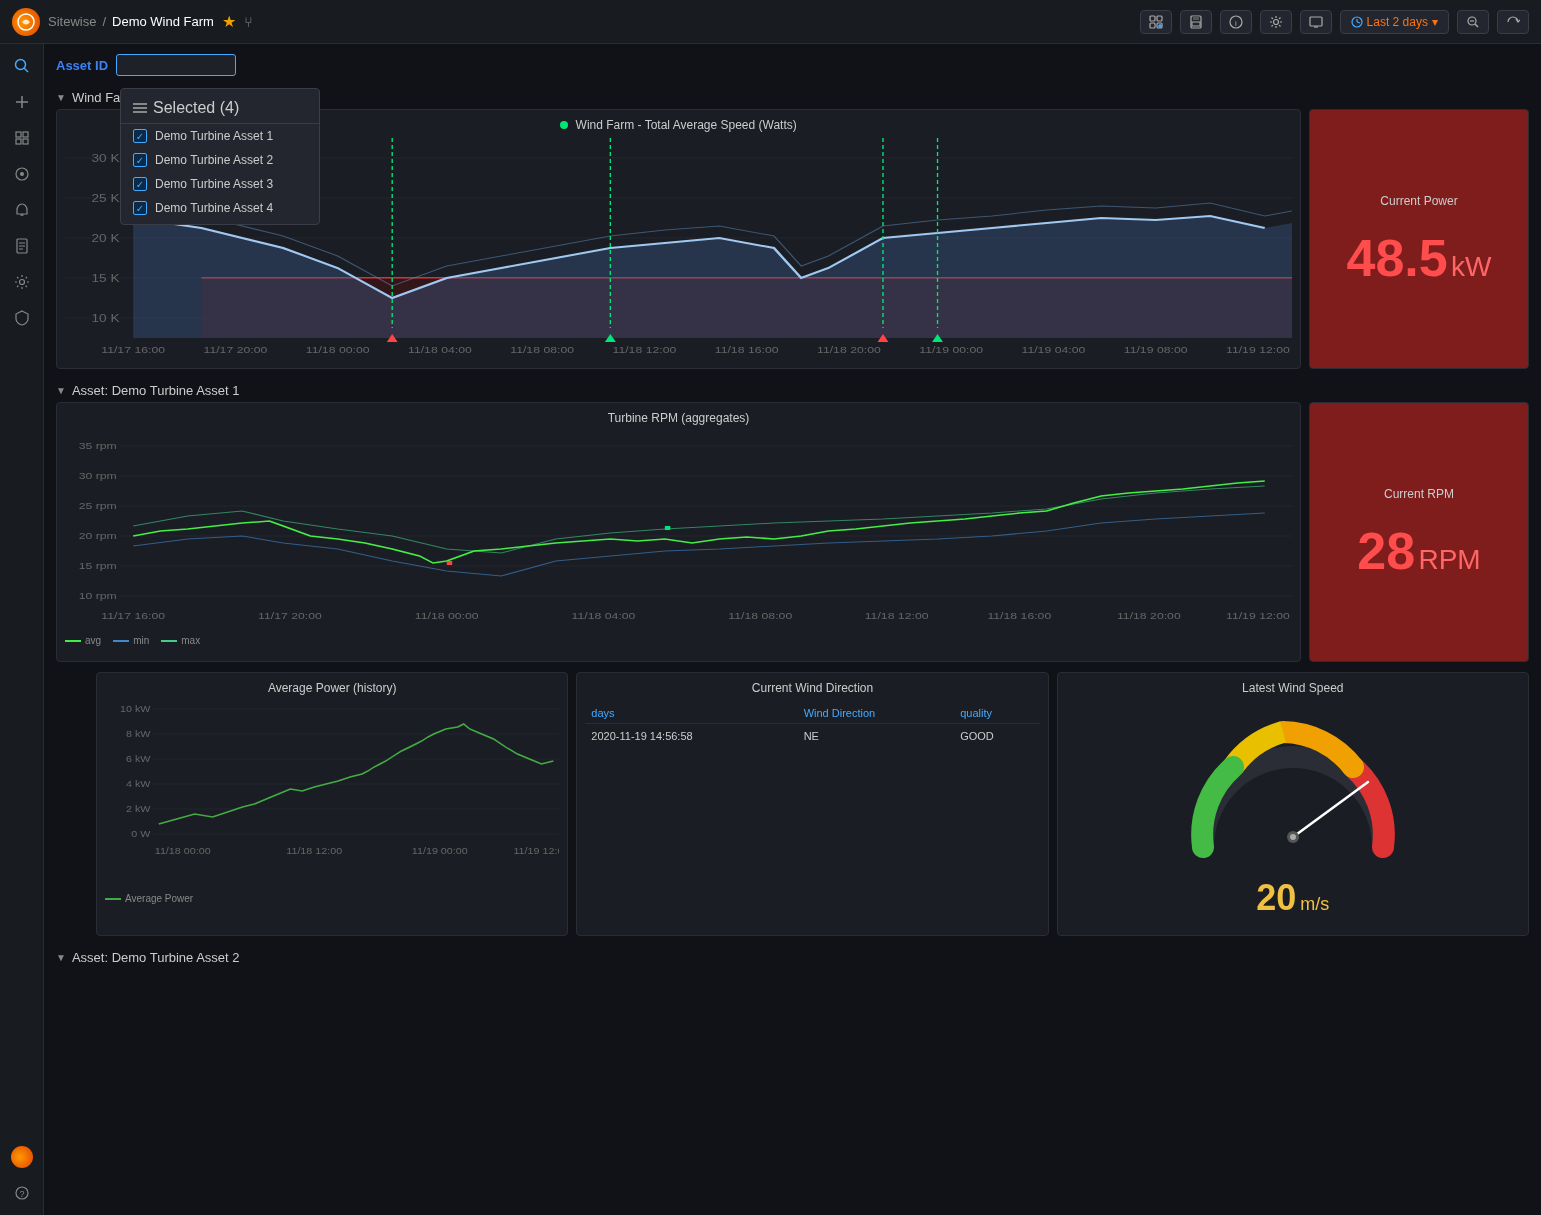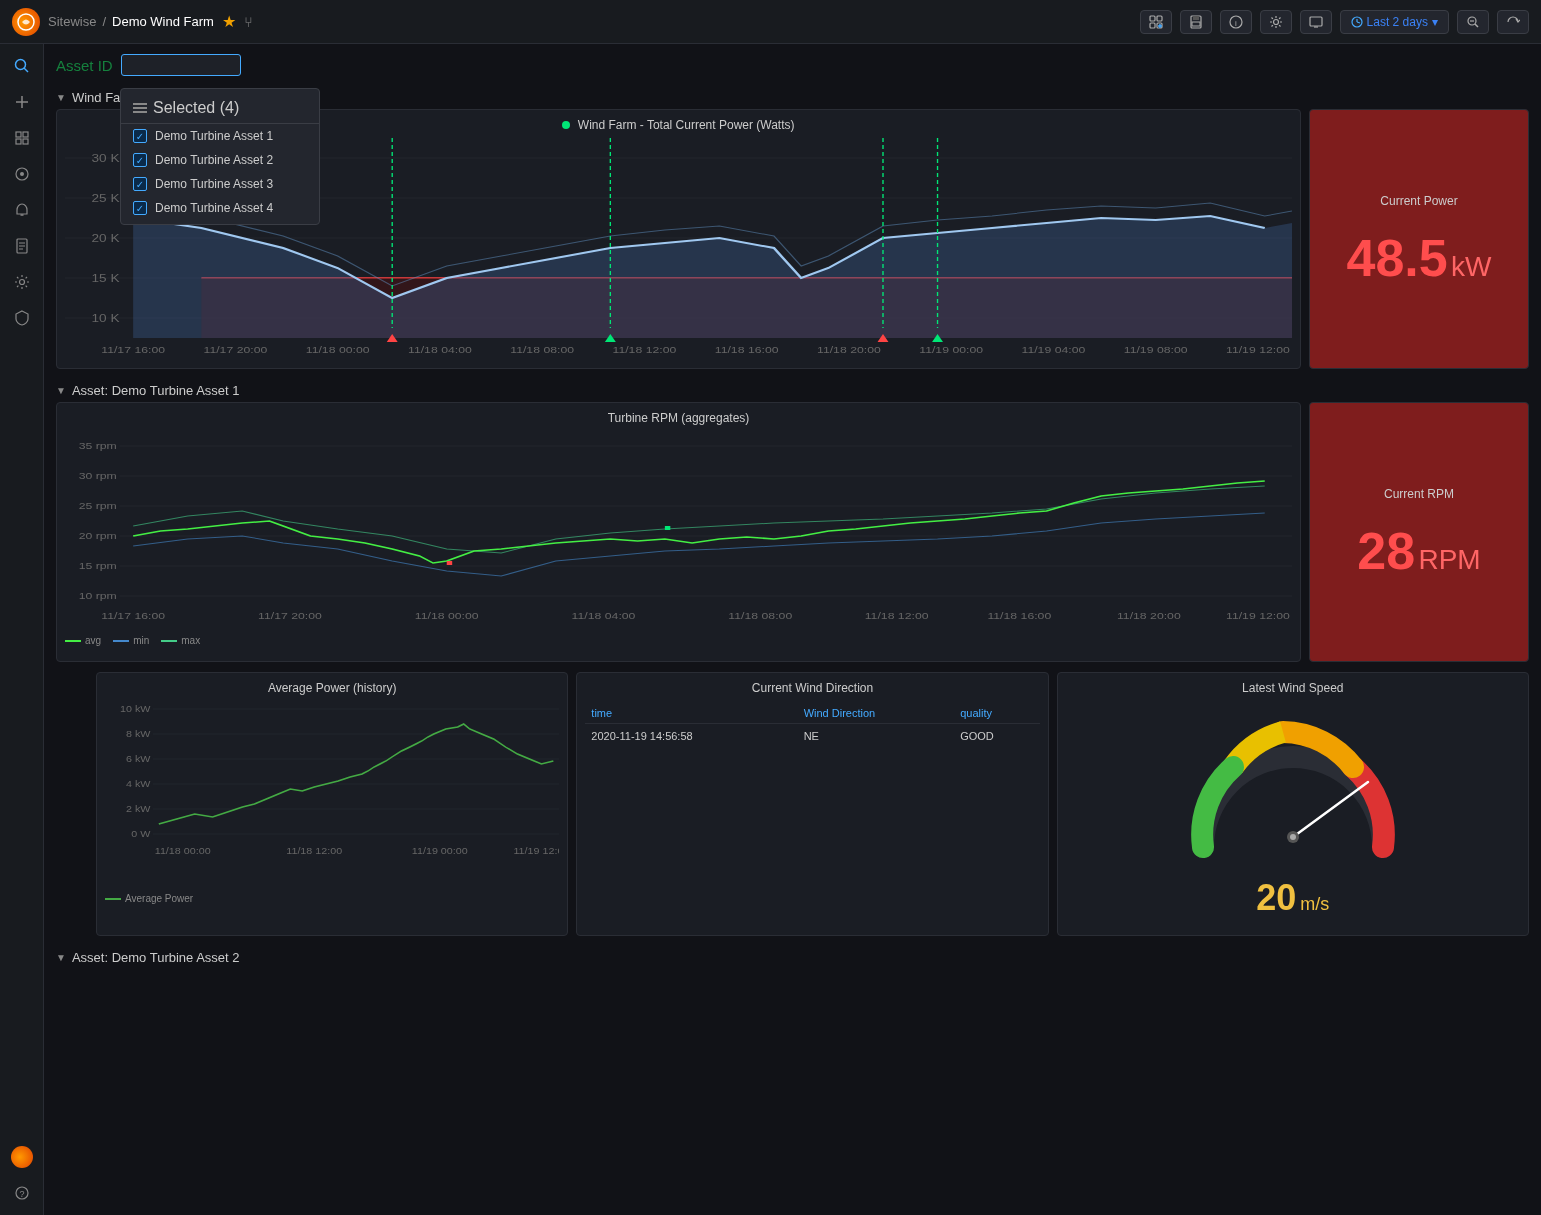--- a/index.html
+++ b/index.html
@@ -42,21 +42,21 @@
       color: #ccc;
       padding: 4px 8px;
       cursor: pointer;
       font-size: 12px;
       display: flex; align-items: center; gap: 4px;
     }
     .nav-time-btn {
       background: #23262e;
       border: 1px solid #3a3d45;
       border-radius: 4px;
-      color: #3b82f6;
+      color: #f97316;
       padding: 4px 10px;
       cursor: pointer;
       font-size: 12px;
       display: flex; align-items: center; gap: 4px;
     }
 
     
     .layout {
       display: flex;
       height: calc(100vh - 44px);
@@ -90,23 +90,23 @@
     }
 
     
     .asset-id-bar {
       display: flex;
       align-items: center;
       gap: 8px;
       margin-bottom: 10px;
     }
     .asset-id-label {
-      color: #15803d;
-      font-size: 15px;
-      font-weight: 400;
+      color: #3b82f6;
+      font-size: 13px;
+      font-weight: 700;
     }
     .asset-id-input {
       background: #1e2128;
       border: 1px solid #4af;
       border-radius: 3px;
       color: #ccc;
       padding: 3px 8px;
       font-size: 12px;
       width: 120px;
       outline: none;
@@ -488,21 +488,21 @@
 
     <div class="section-header">
       <span class="section-chevron">▼</span>
       <span>Wind Farm</span>
     </div>
 
     <div class="panel-row">
       <div class="panel-main">
         <div class="chart-title">
           <span class="chart-dot-green"></span>
-          <span>Wind Farm - Total Current Power (Watts)</span>
+          <span>Wind Farm - Total Average Speed (Watts)</span>
         </div>
         <div class="chart-container">
           <svg width="100%" height="220" viewBox="0 0 900 220" preserveAspectRatio="none">
 
             <line x1="0" y1="20" x2="900" y2="20" stroke="#2a2d35" stroke-width="0.5"></line>
             <line x1="0" y1="60" x2="900" y2="60" stroke="#2a2d35" stroke-width="0.5"></line>
             <line x1="0" y1="100" x2="900" y2="100" stroke="#2a2d35" stroke-width="0.5"></line>
             <line x1="100" y1="140" x2="900" y2="140" stroke="#ff4444" stroke-width="1.5"></line>
             <line x1="0" y1="140" x2="100" y2="140" stroke="#2a2d35" stroke-width="0.5"></line>
             <line x1="0" y1="180" x2="900" y2="180" stroke="#2a2d35" stroke-width="0.5"></line>
@@ -656,21 +656,21 @@
           </div>
         </div>
       </div>
 
       <div class="bottom-panel">
         <div class="panel-title">Current Wind Direction</div>
         <div style="margin-top: 8px;">
           <table class="data-table">
             <thead>
               <tr>
-                <th style="color:#4af;">time</th>
+                <th style="color:#4af;">days</th>
                 <th style="color:#4af;">Wind Direction</th>
                 <th style="color:#4af;">quality</th>
               </tr>
             </thead>
             <tbody>
               <tr>
                 <td>2020-11-19 14:56:58</td>
                 <td>NE</td>
                 <td>GOOD</td>
               </tr>

